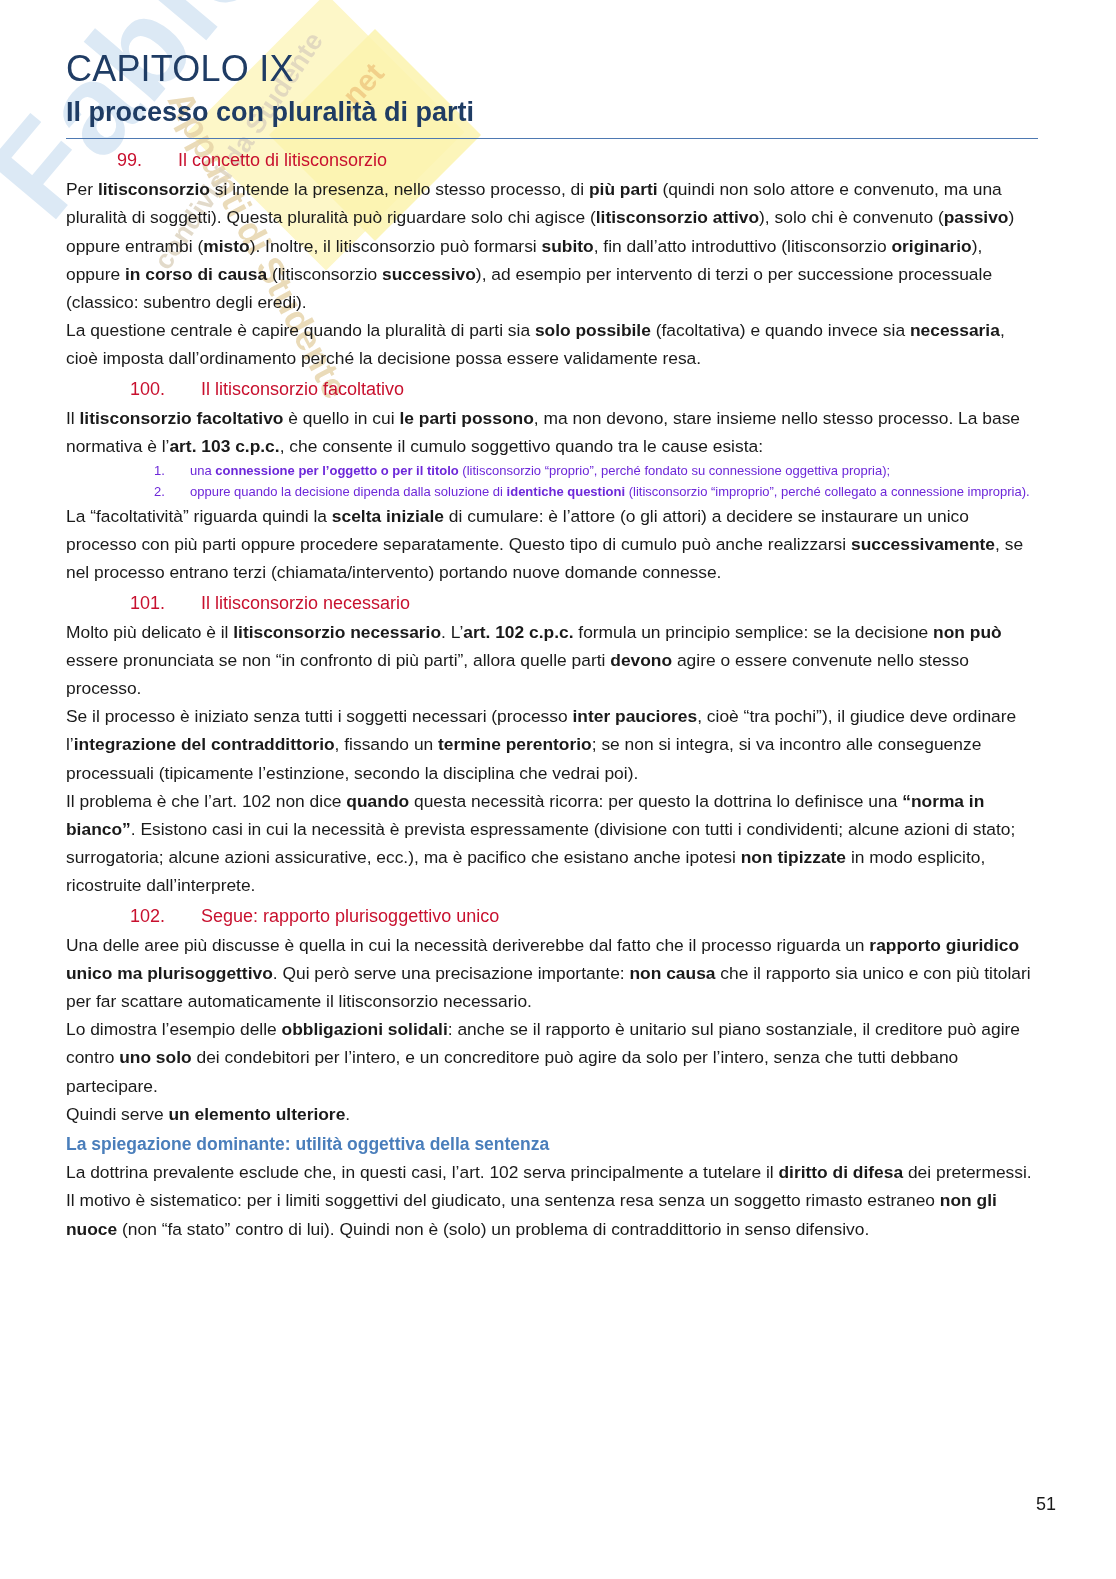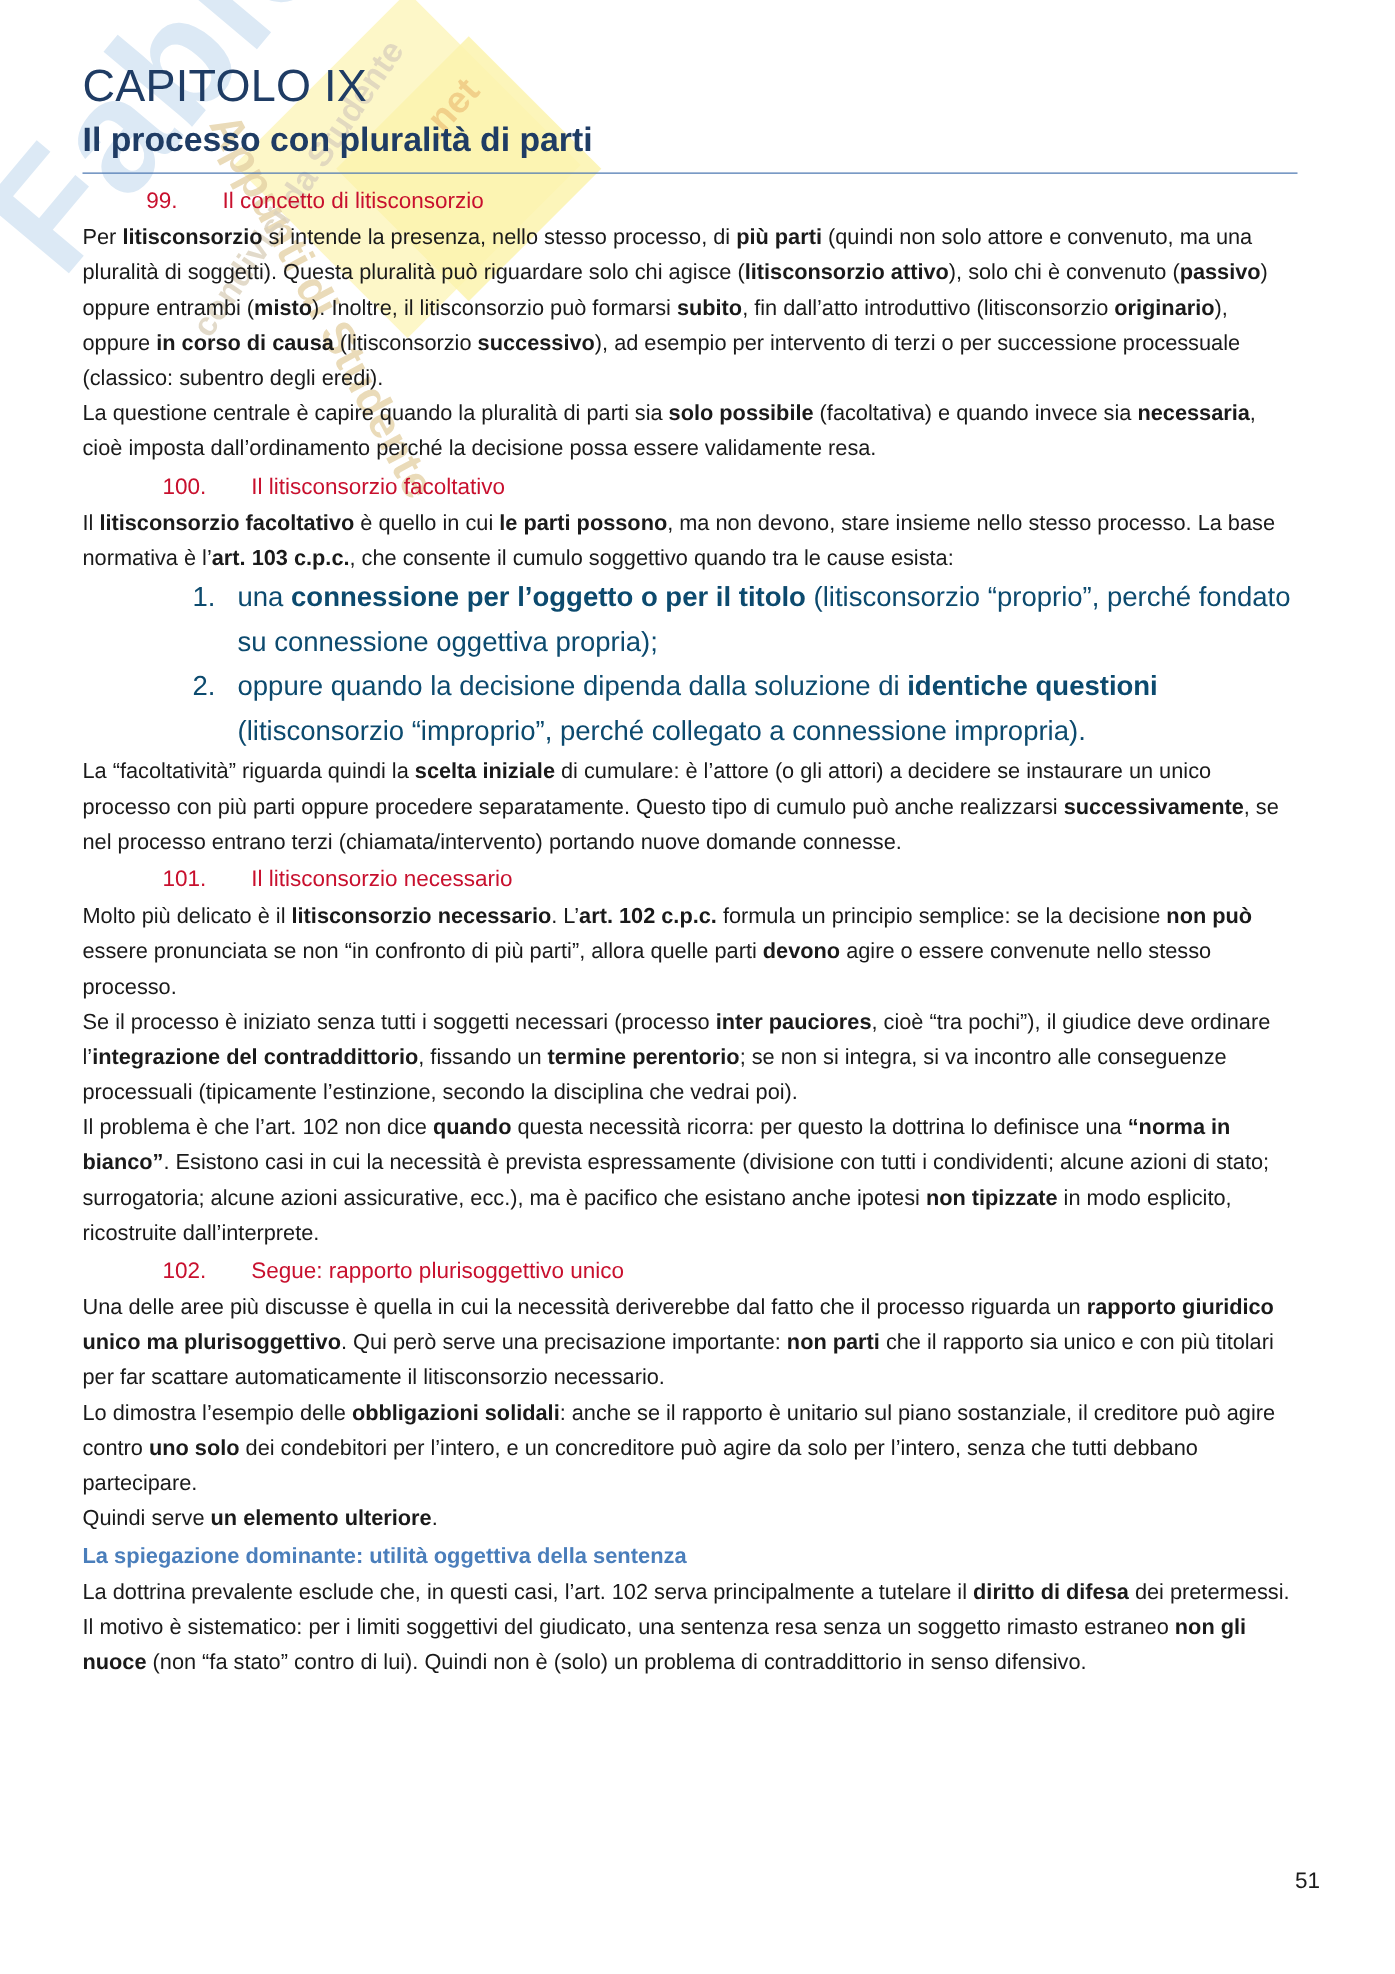--- a/index.html
+++ b/index.html
@@ -173,22 +173,22 @@
   }
   p.body b { font-weight: bold; }
 
   ol.numlist {
     margin: 0 0 0 0;
     padding-left: 0;
     list-style: none;
     counter-reset: itm;
   }
   ol.numlist li {
-    font-size: 22px;
-    color: #0c4a6e;
+    font-size: 13px;
+    color: #6d28d9;
     line-height: 1.62;
     position: relative;
     padding-left: 62px;
     margin: 0 0 0 62px;
   }
   ol.numlist li::before {
     counter-increment: itm;
     content: counter(itm) ".";
     position: absolute;
     left: 26px;
@@ -256,21 +256,21 @@
 
     <p class="body"><span>Se il processo è iniziato senza tutti i soggetti necessari (processo </span><b>inter pauciores</b><span>, cioè “tra pochi”), il giudice deve ordinare l’</span><b>integrazione del contraddittorio</b><span>, fissando un </span><b>termine perentorio</b><span>; se non si integra, si va incontro alle conseguenze processuali (tipicamente l’estinzione, secondo la disciplina che vedrai poi).</span></p>
 
     <p class="body"><span>Il problema è che l’art. 102 non dice </span><b>quando</b><span> questa necessità ricorra: per questo la dottrina lo definisce una </span><b>“norma in bianco”</b><span>. Esistono casi in cui la necessità è prevista espressamente (divisione con tutti i condividenti; alcune azioni di stato; surrogatoria; alcune azioni assicurative, ecc.), ma è pacifico che esistano anche ipotesi </span><b>non tipizzate</b><span> in modo esplicito, ricostruite dall’interprete.</span></p>
 
     <div class="head-red">
       <span class="num wide">102.</span>
       <span class="htext">Segue: rapporto plurisoggettivo unico</span>
     </div>
 
-    <p class="body"><span>Una delle aree più discusse è quella in cui la necessità deriverebbe dal fatto che il processo riguarda un </span><b>rapporto giuridico unico ma plurisoggettivo</b><span>. Qui però serve una precisazione importante: </span><b>non parti</b><span> che il rapporto sia unico e con più titolari per far scattare automaticamente il litisconsorzio necessario.</span></p>
+    <p class="body"><span>Una delle aree più discusse è quella in cui la necessità deriverebbe dal fatto che il processo riguarda un </span><b>rapporto giuridico unico ma plurisoggettivo</b><span>. Qui però serve una precisazione importante: </span><b>non causa</b><span> che il rapporto sia unico e con più titolari per far scattare automaticamente il litisconsorzio necessario.</span></p>
 
     <p class="body"><span>Lo dimostra l’esempio delle </span><b>obbligazioni solidali</b><span>: anche se il rapporto è unitario sul piano sostanziale, il creditore può agire contro </span><b>uno solo</b><span> dei condebitori per l’intero, e un concreditore può agire da solo per l’intero, senza che tutti debbano partecipare.</span></p>
 
     <p class="body"><span>Quindi serve </span><b>un elemento ulteriore</b><span>.</span></p>
 
     <div class="head-blue">La spiegazione dominante: utilità oggettiva della sentenza</div>
 
     <p class="body"><span>La dottrina prevalente esclude che, in questi casi, l’art. 102 serva principalmente a tutelare il </span><b>diritto di difesa</b><span> dei pretermessi. Il motivo è sistematico: per i limiti soggettivi del giudicato, una sentenza resa senza un soggetto rimasto estraneo </span><b>non gli nuoce</b><span> (non “fa stato” contro di lui). Quindi non è (solo) un problema di contraddittorio in senso difensivo.</span></p>
 
   </div>

